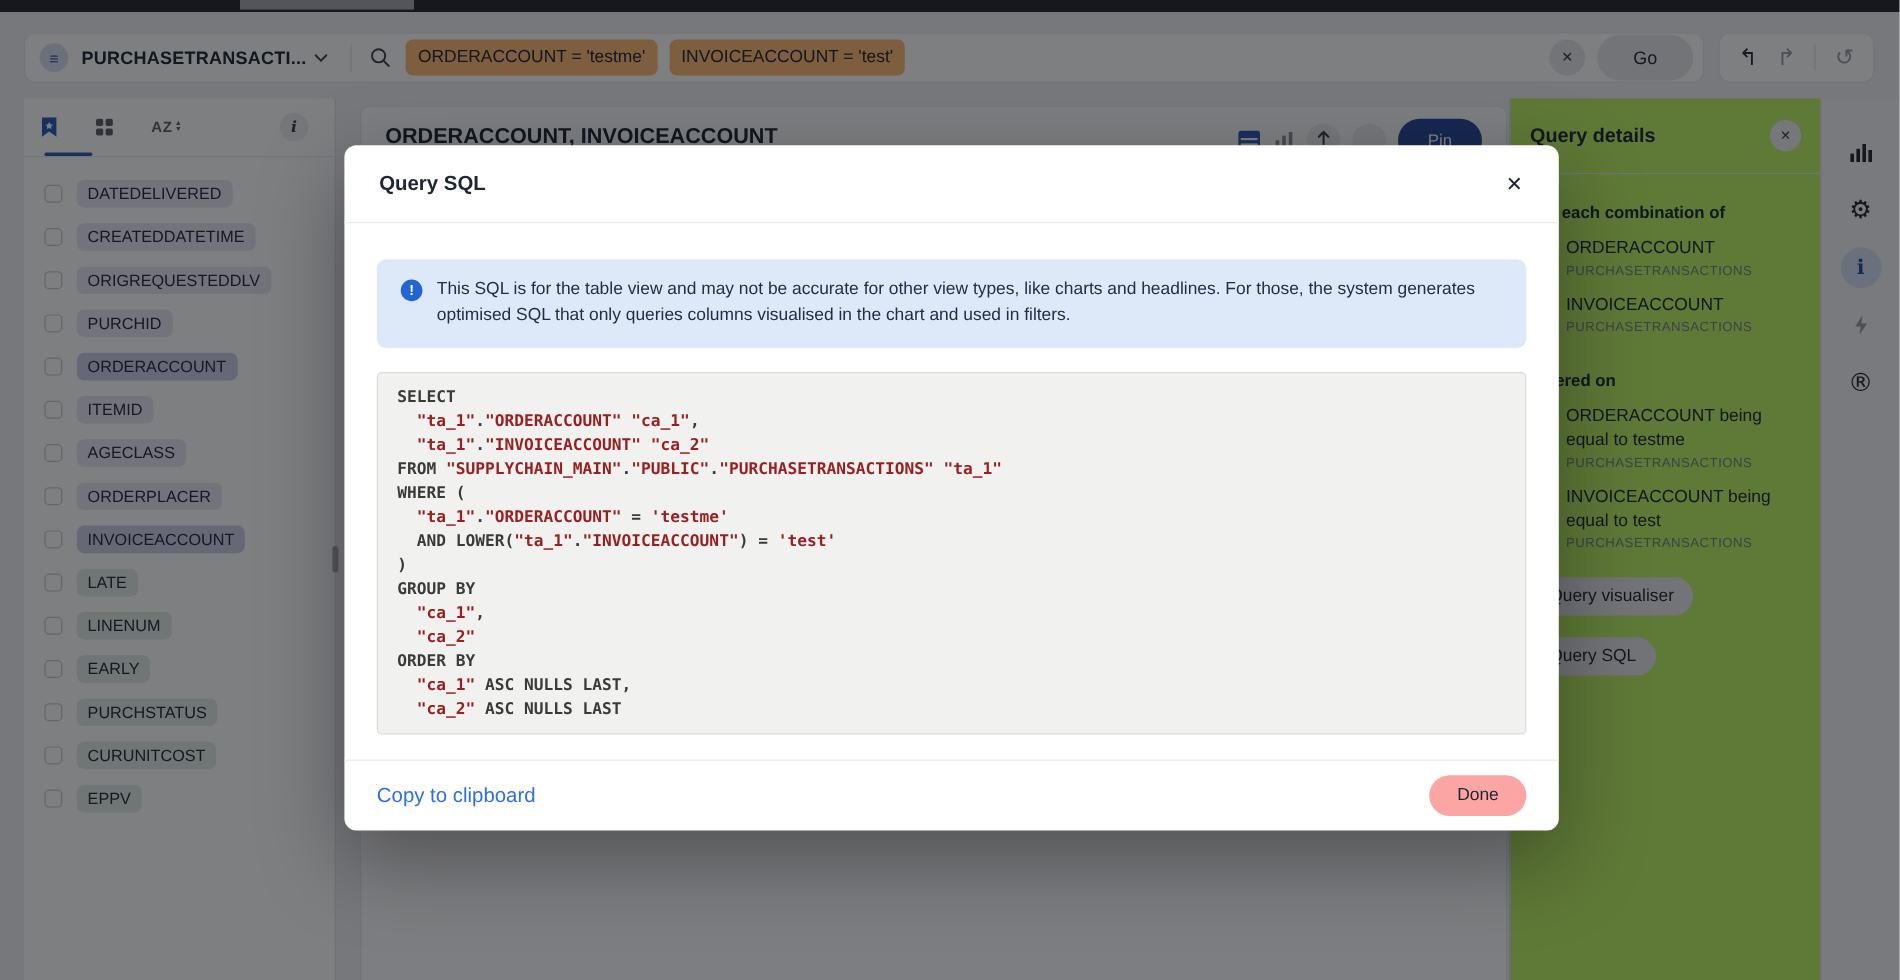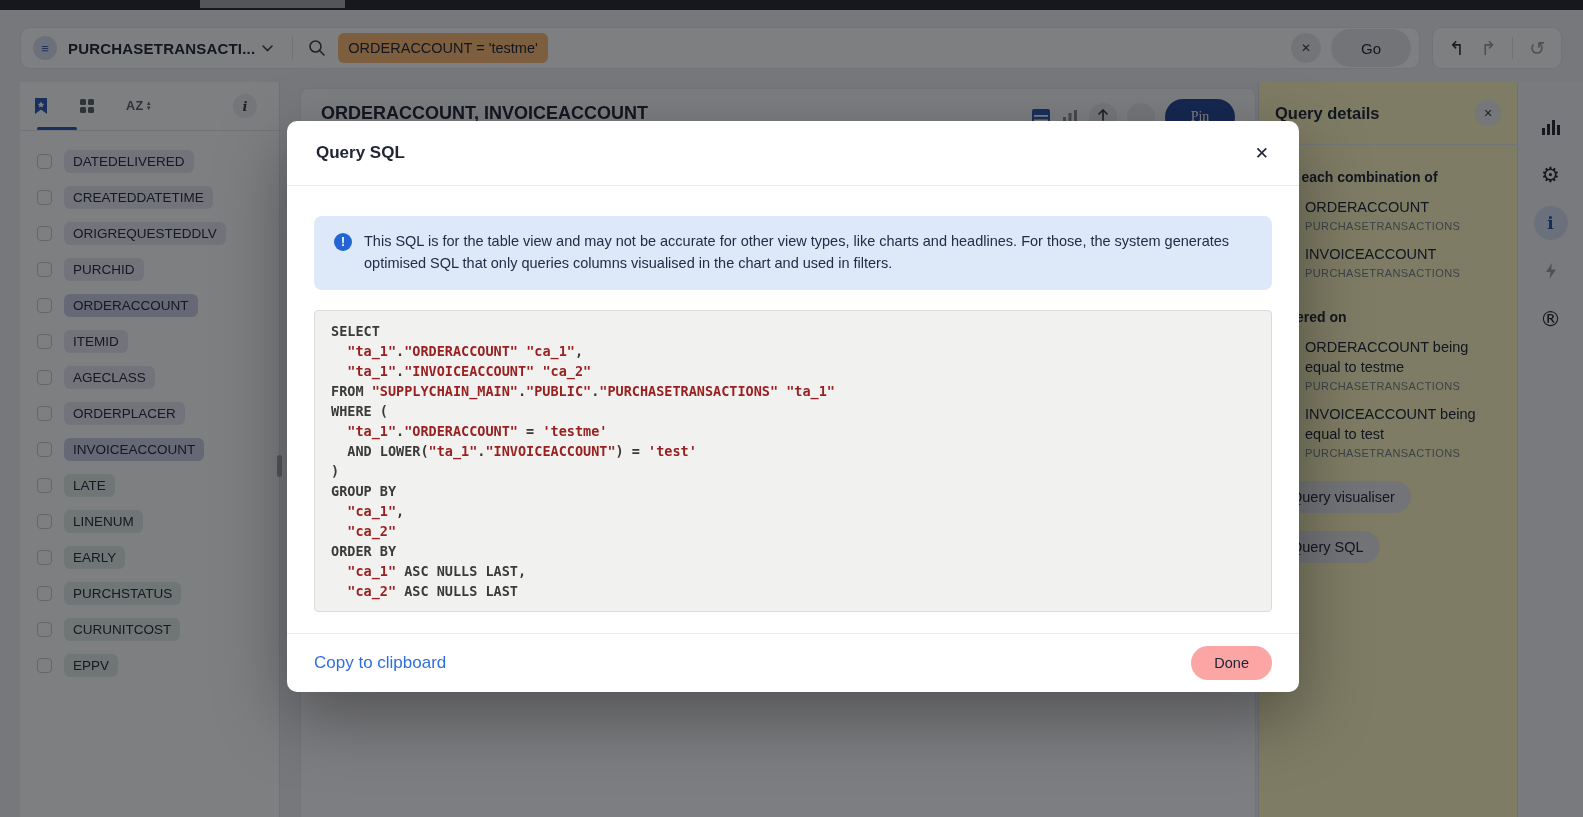--- a/index.html
+++ b/index.html
@@ -58,24 +58,24 @@
   .t-attr-active { background:#ccd0e6; }
   .t-measure { background:#e1ebe5; }
   .scroll-thumb { position:absolute; right:-3px; top:373px; width:5px; height:22px; background:#a7a9ae; border-radius:3px; cursor:pointer; }
 
   
   .main-card { position:absolute; left:300px; top:88px; width:956px; height:729px; background:#fdfdfe;
     border:1px solid #e8e9ec; border-bottom:none; border-radius:8px 8px 0 0; }
   .answer-title { position:absolute; left:20px; top:14px; font-size:18px; font-weight:700; color:#202636; white-space:nowrap; }
   .answer-toolbar { position:absolute; right:20px; top:10px; display:flex; align-items:center; gap:10px; }
   .atb-circle { width:28px; height:28px; border-radius:50%; background:#eceef1; border:none; cursor:pointer; }
-  .pin-btn { width:70px; height:36px; border-radius:18px; background:#274a9b; color:#ffffff; border:none; cursor:pointer; font-size:14px; font-family:Liberation Serif, serif; }
-
-  
-  .qd-panel { position:absolute; left:1258px; top:82px; width:259px; height:735px; background:#fef9c3; border-left:1px solid #dddfe3; }
+  .pin-btn { width:70px; height:36px; border-radius:18px; background:#274a9b; color:#ffffff; border:none; cursor:pointer; font-size:14px; font-family:Liberation Sans, sans-serif; }
+
+  
+  .qd-panel { position:absolute; left:1258px; top:82px; width:259px; height:735px; background:#bef264; border-left:1px solid #dddfe3; }
   .qd-header { height:62px; display:flex; align-items:center; justify-content:space-between; padding:0 16px; }
   .qd-title { font-size:16.5px; font-weight:700; color:#202636; }
   .qd-x { width:26px; height:26px; border-radius:50%; background:#eceef1; border:none; cursor:pointer; font-size:11px; color:#343a45; padding:0; }
   .qd-divider { height:1px; background:#e7e8eb; }
   .qd-body { padding:20px 16px 0 16px; }
   .qd-sec-title { font-size:14px; font-weight:700; color:#202636; margin:4px 0 12px 0; }
   .qd-item { margin:0 0 12px 30px; }
   .qd-item-name { font-size:14.5px; color:#202636; line-height:20px; }
   .qd-item-src { font-size:11px; color:#787e88; letter-spacing:.4px; margin-top:3px; }
   .qd-gap { height:14px; }
@@ -136,20 +136,21 @@
     </span>
     <span class="vdiv"></span>
     <span>
       <svg width="18" height="18" viewBox="0 0 18 18">
           <circle cx="7.5" cy="7.5" r="5.5" fill="none" stroke="#3c414b" stroke-width="1.6"></circle>
           <path d="M11.8 11.8 L16 16" stroke="#3c414b" stroke-width="1.6" stroke-linecap="round"></path>
         </svg>
     </span>
     <div class="chips" id="chips">
         <span class="chip">ORDERACCOUNT = 'testme'</span>
+        <span class="chip">INVOICEACCOUNT = 'test'</span>
       </div>
     <div class="sb-right">
       <button class="circle-x">
           <span>✕</span>
         </button>
       <button class="go-btn">Go</button>
     </div>
   </div>
   <div class="hist-group">
     <button class="hist-ic ic-dark">↰</button>

